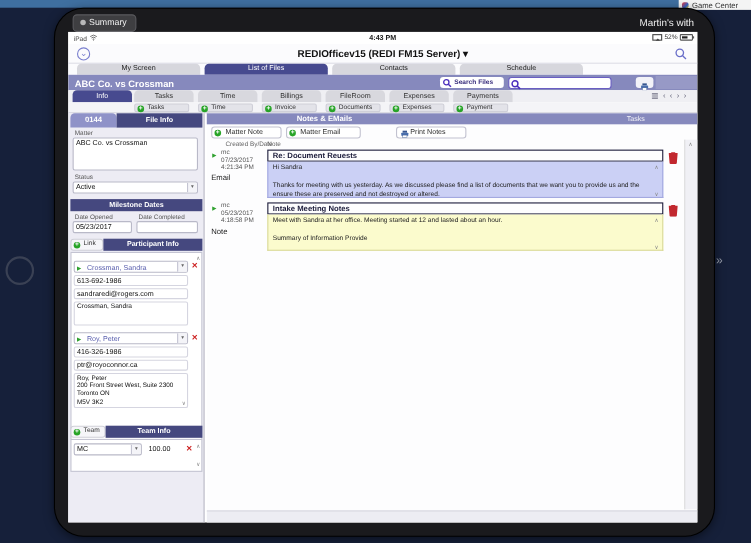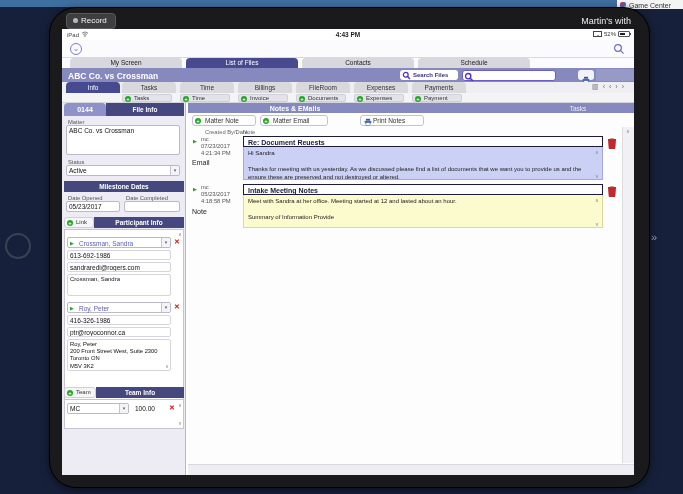--- a/index.html
+++ b/index.html
@@ -105,21 +105,21 @@
 
 <div class="abs topstrip"></div>
 <div class="abs frag">
   <span class="frag-dot"></span>
   <span>Game Center</span>
 </div>
 <div class="abs ring"></div>
 <div class="abs side-glyph">»</div>
 
 <div class="abs bezel"></div>
-<div class="abs rec-btn"><span class="rec-dot"></span><span>Record</span></div>
+<div class="abs rec-btn"><span class="rec-dot"></span><span>Summary</span></div>
 <div class="abs dev-name">Martin's with</div>
 
 <div class="abs screen">
 
   <div class="abs sb">
     <span class="sb-left"><span>iPad</span>
       <svg width="8" height="6" viewBox="0 0 10 8">
           <path d="M1 3a6 6 0 0 1 8 0M2.5 4.7a4 4 0 0 1 5 0M4 6.3a1.6 1.6 0 0 1 2 0" fill="none" stroke="#555" stroke-width="1"></path>
           <circle cx="5" cy="7.3" r=".7" fill="#555"></circle>
         </svg>
@@ -129,20 +129,21 @@
       <span class="mir"></span>
       <span>52%</span>
       <span class="batt">
           <i></i>
         </span>
     </span>
   </div>
 
   <div class="abs nav">
     <div class="nav-circle">⌄</div>
+    <div class="nav-title"><span>REDIOfficev15 (REDI FM15 Server)</span> <span>▾</span></div>
     <svg class="nav-search" width="12" height="12" viewBox="0 0 12 12">
         <circle cx="5" cy="5" r="3.4" fill="none" stroke="#6a6fc9" stroke-width="1.2"></circle>
         <line x1="7.6" y1="7.6" x2="10.6" y2="10.6" stroke="#6a6fc9" stroke-width="1.2"></line>
       </svg>
   </div>
 
   <div class="abs tabsrow">
     <div class="mtab" style="left:8px">My Screen</div>
     <div class="mtab on" style="left:124px">List of Files</div>
     <div class="mtab" style="left:240px">Contacts</div>

